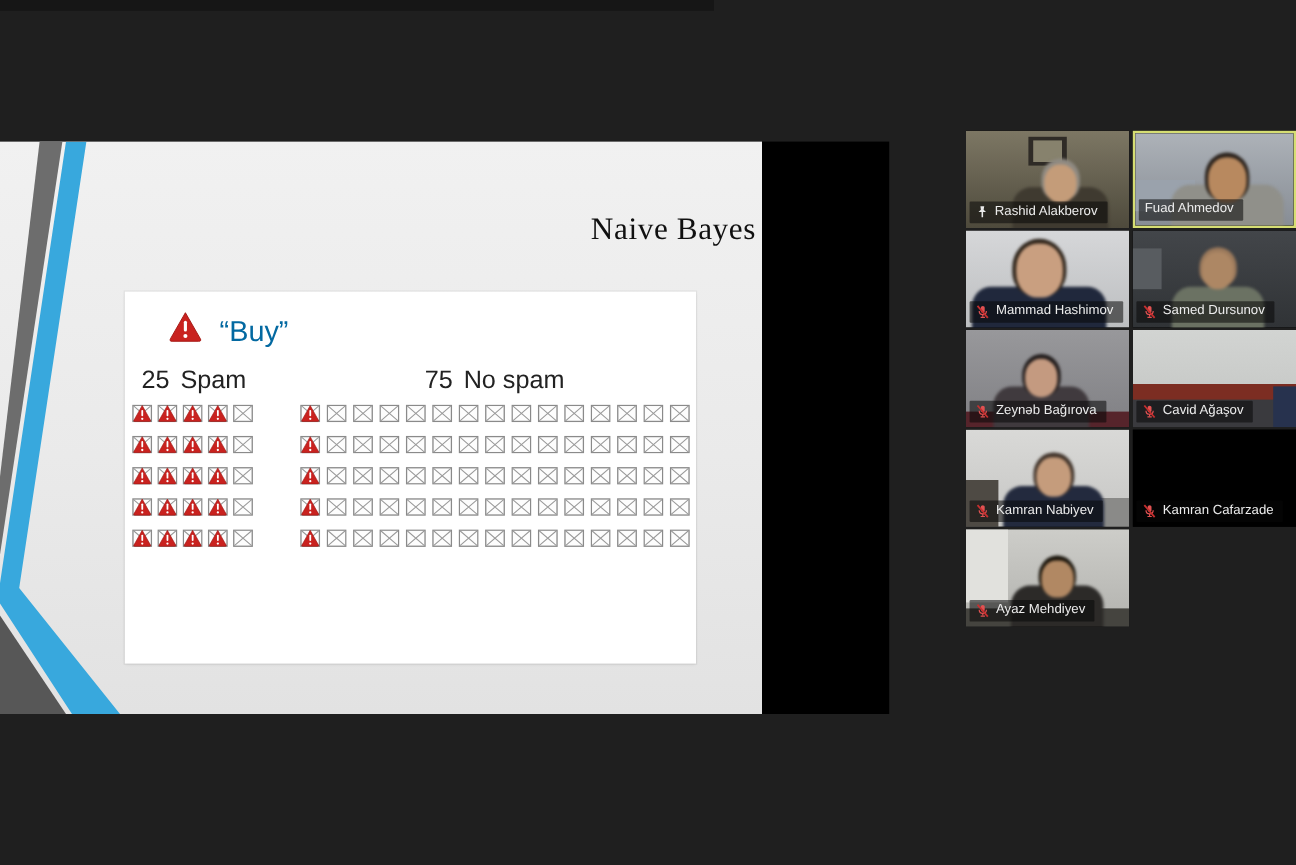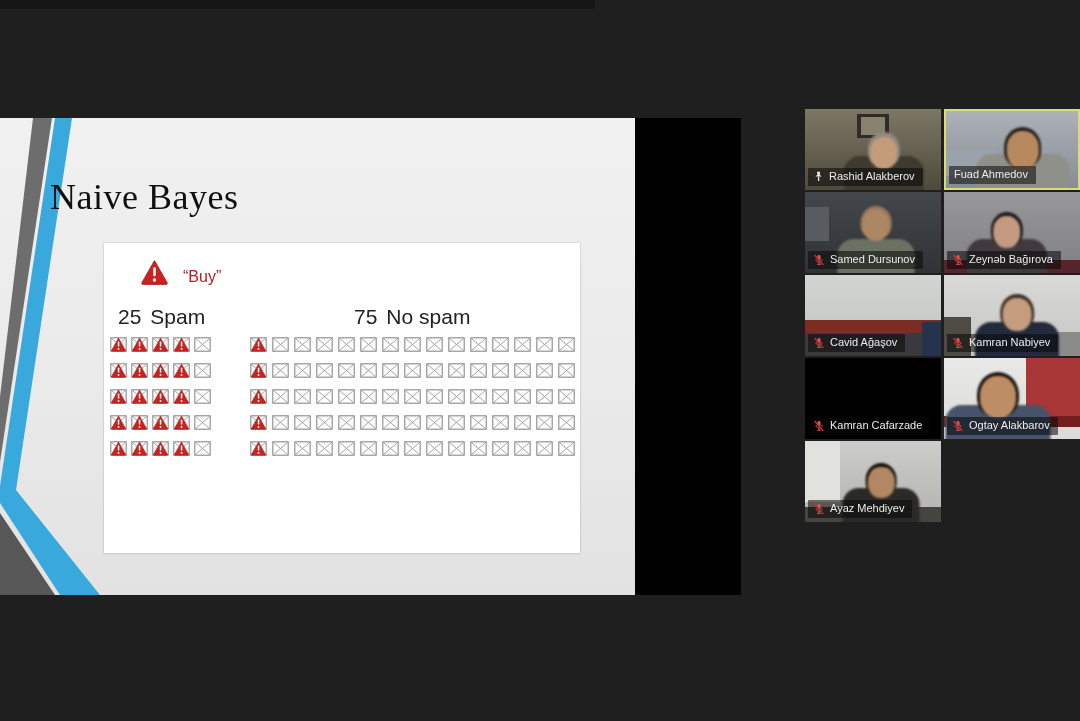--- a/index.html
+++ b/index.html
@@ -4,26 +4,26 @@
 <style>
   html,body{margin:0;padding:0;background:#1f1f1f;width:1080px;height:721px;overflow:hidden;
     font-family:"Liberation Sans",sans-serif;}
   .stage{position:absolute;left:0;top:0;width:1080px;height:721px;background:#1f1f1f;}
   .top-strip{position:absolute;left:0;top:0;width:595px;height:9px;background:#161616;}
   
   .share{position:absolute;left:0;top:118px;width:741px;height:477px;background:#000;}
   .slide{position:absolute;left:0;top:0;width:635px;height:477px;overflow:hidden;
     background:linear-gradient(180deg,#f1f1f1 0%,#eaeaea 55%,#e2e2e2 100%);}
   .slide svg.accents{position:absolute;left:0;top:0;}
-  .slide-title{position:absolute;left:50px;top:58px;width:580px;text-align:left;
-    font-family:"Liberation Serif",serif;font-size:36px;color:#101010;letter-spacing:.5px;}
+  .slide-title{position:absolute;left:50px;top:58px;width:580px;text-align:right;
+    font-family:"Liberation Serif",serif;font-size:26px;color:#101010;letter-spacing:.5px;}
   .card{position:absolute;left:104px;top:125px;width:476px;height:310px;background:#ffffff;
     box-shadow:0 0 0 1px rgba(0,0,0,.05),0 1px 3px rgba(0,0,0,.08);}
   .callout{position:absolute;left:36px;top:16px;display:flex;align-items:center;gap:14px;}
-  .callout .txt{font-size:16px;color:#b91c1c;padding-top:4px;}
+  .callout .txt{font-size:24px;color:#0369a1;padding-top:4px;}
   .ghead{position:absolute;top:62px;font-size:21px;color:#222;display:flex;gap:9px;}
   .ghead.g0{left:14px;} .ghead.g1{left:250px;}
   .grid{position:absolute;top:94px;}
   .grid.g0{left:6px;} .grid.g1{left:146px;}
   .icon-row{display:flex;margin-bottom:11px;}
   .grid.g0 .icon-row{gap:4px;} .grid.g1 .icon-row{gap:5px;}
   .icon-row svg{display:block;}
   
   .gallery{position:absolute;left:805px;top:109px;width:275px;display:grid;
     grid-template-columns:136px 136px;grid-auto-rows:81px;gap:2px 3px;background:transparent;}
@@ -603,20 +603,39 @@
             <div style="left: 58%; bottom: -8px; width: 94.5px; height: 42px; transform: translateX(-50%); background: rgb(144, 144, 138); border-radius: 16px 16px 0px 0px;"></div>
             <div style="left: 58%; top: 21%; width: 37.8px; height: 40.5px; transform: translateX(-50%); background: rgb(40, 32, 26); border-radius: 50% 50% 42% 42%;"></div>
             <div style="left: 58%; top: 26%; width: 32.4px; height: 37.8px; transform: translateX(-50%); background: rgb(184, 137, 95); border-radius: 46%;"></div>
           </div>
         </div>
         <div class="name-tag">
           <span>Fuad Ahmedov</span>
         </div>
       </div>
       <div class="tile">
+        <div class="vid" style="background: linear-gradient(rgb(214, 215, 217), rgb(188, 190, 192));">
+          <div class="person">
+            <div style="left: 45%; bottom: -8px; width: 112px; height: 42px; transform: translateX(-50%); background: rgb(32, 40, 60); border-radius: 16px 16px 0px 0px;"></div>
+            <div style="left: 45%; top: 9%; width: 44.8px; height: 48px; transform: translateX(-50%); background: rgb(44, 34, 24); border-radius: 50% 50% 42% 42%;"></div>
+            <div style="left: 45%; top: 14%; width: 38.4px; height: 44.8px; transform: translateX(-50%); background: rgb(201, 159, 128); border-radius: 46%;"></div>
+          </div>
+        </div>
+        <div class="name-tag">
+          <svg width="12" height="12" viewBox="0 0 12 12">
+   <path d="M6 1.1c-.9 0-1.6.6-1.6 1.5v2.5c0 .9.7 1.5 1.6 1.5s1.6-.6 1.6-1.5V2.6c0-.9-.7-1.5-1.6-1.5z" fill="#e05252"></path>
+   <path d="M3 5.2c0 1.7 1.3 3 3 3s3-1.3 3-3" stroke="#e05252" stroke-width="1" fill="none"></path>
+   <line x1="6" y1="8.3" x2="6" y2="10" stroke="#e05252" stroke-width="1"></line>
+   <line x1="4.2" y1="10.4" x2="7.8" y2="10.4" stroke="#e05252" stroke-width="1"></line>
+   <line x1="1.6" y1="0.9" x2="10.2" y2="10.9" stroke="#c62f2f" stroke-width="1.5"></line>
+          </svg>
+          <span>Mammad Hashimov</span>
+        </div>
+      </div>
+      <div class="tile">
         <div class="vid" style="background: linear-gradient(rgb(67, 70, 74), rgb(48, 51, 54));">
           <div class="decor" style="left: 0%; top: 18%; width: 18%; height: 42%; background: rgb(88, 92, 96);"></div>
           <div class="person">
             <div style="left: 52%; bottom: -8px; width: 77px; height: 42px; transform: translateX(-50%); background: rgb(107, 114, 99); border-radius: 16px 16px 0px 0px;"></div>
             <div style="left: 52%; top: 17%; width: 30.8px; height: 33px; transform: translateX(-50%); background: rgb(156, 122, 92); border-radius: 50% 50% 42% 42%;"></div>
             <div style="left: 52%; top: 22%; width: 26.4px; height: 30.8px; transform: translateX(-50%); background: rgb(173, 135, 100); border-radius: 46%;"></div>
           </div>
         </div>
         <div class="name-tag">
           <svg width="12" height="12" viewBox="0 0 12 12">
@@ -694,41 +713,20 @@
    <path d="M6 1.1c-.9 0-1.6.6-1.6 1.5v2.5c0 .9.7 1.5 1.6 1.5s1.6-.6 1.6-1.5V2.6c0-.9-.7-1.5-1.6-1.5z" fill="#e05252"></path>
    <path d="M3 5.2c0 1.7 1.3 3 3 3s3-1.3 3-3" stroke="#e05252" stroke-width="1" fill="none"></path>
    <line x1="6" y1="8.3" x2="6" y2="10" stroke="#e05252" stroke-width="1"></line>
    <line x1="4.2" y1="10.4" x2="7.8" y2="10.4" stroke="#e05252" stroke-width="1"></line>
    <line x1="1.6" y1="0.9" x2="10.2" y2="10.9" stroke="#c62f2f" stroke-width="1.5"></line>
           </svg>
           <span>Kamran Cafarzade</span>
         </div>
       </div>
       <div class="tile">
-        <div class="vid" style="background: linear-gradient(rgb(233, 233, 231), rgb(218, 218, 214));">
-          <div class="decor" style="left: 60%; top: 0%; width: 40%; height: 78%; background: rgb(169, 55, 55);"></div>
-          <div class="decor" style="left: 0%; top: 72%; width: 100%; height: 13%; background: rgb(115, 31, 31);"></div>
-          <div class="person">
-            <div style="left: 40%; bottom: -8px; width: 105px; height: 42px; transform: translateX(-50%); background: rgb(70, 83, 106); border-radius: 16px 16px 0px 0px;"></div>
-            <div style="left: 40%; top: 17%; width: 42px; height: 45px; transform: translateX(-50%); background: rgb(29, 21, 16); border-radius: 50% 50% 42% 42%;"></div>
-            <div style="left: 40%; top: 22%; width: 36px; height: 42px; transform: translateX(-50%); background: rgb(189, 141, 102); border-radius: 46%;"></div>
-          </div>
-        </div>
-        <div class="name-tag">
-          <svg width="12" height="12" viewBox="0 0 12 12">
-   <path d="M6 1.1c-.9 0-1.6.6-1.6 1.5v2.5c0 .9.7 1.5 1.6 1.5s1.6-.6 1.6-1.5V2.6c0-.9-.7-1.5-1.6-1.5z" fill="#e05252"></path>
-   <path d="M3 5.2c0 1.7 1.3 3 3 3s3-1.3 3-3" stroke="#e05252" stroke-width="1" fill="none"></path>
-   <line x1="6" y1="8.3" x2="6" y2="10" stroke="#e05252" stroke-width="1"></line>
-   <line x1="4.2" y1="10.4" x2="7.8" y2="10.4" stroke="#e05252" stroke-width="1"></line>
-   <line x1="1.6" y1="0.9" x2="10.2" y2="10.9" stroke="#c62f2f" stroke-width="1.5"></line>
-          </svg>
-          <span>Ogtay Alakbarov</span>
-        </div>
-      </div>
-      <div class="tile">
         <div class="vid" style="background: linear-gradient(rgb(205, 205, 201), rgb(178, 178, 174));">
           <div class="decor" style="left: 0%; top: 0%; width: 26%; height: 75%; background: rgb(225, 225, 221);"></div>
           <div class="decor" style="left: 0%; top: 82%; width: 100%; height: 18%; background: rgb(69, 68, 63);"></div>
           <div class="person">
             <div style="left: 56%; bottom: -8px; width: 77px; height: 42px; transform: translateX(-50%); background: rgb(44, 42, 40); border-radius: 16px 16px 0px 0px;"></div>
             <div style="left: 56%; top: 27%; width: 30.8px; height: 33px; transform: translateX(-50%); background: rgb(23, 18, 9); border-radius: 50% 50% 42% 42%;"></div>
             <div style="left: 56%; top: 32%; width: 26.4px; height: 30.8px; transform: translateX(-50%); background: rgb(177, 136, 99); border-radius: 46%;"></div>
           </div>
         </div>
         <div class="name-tag">

